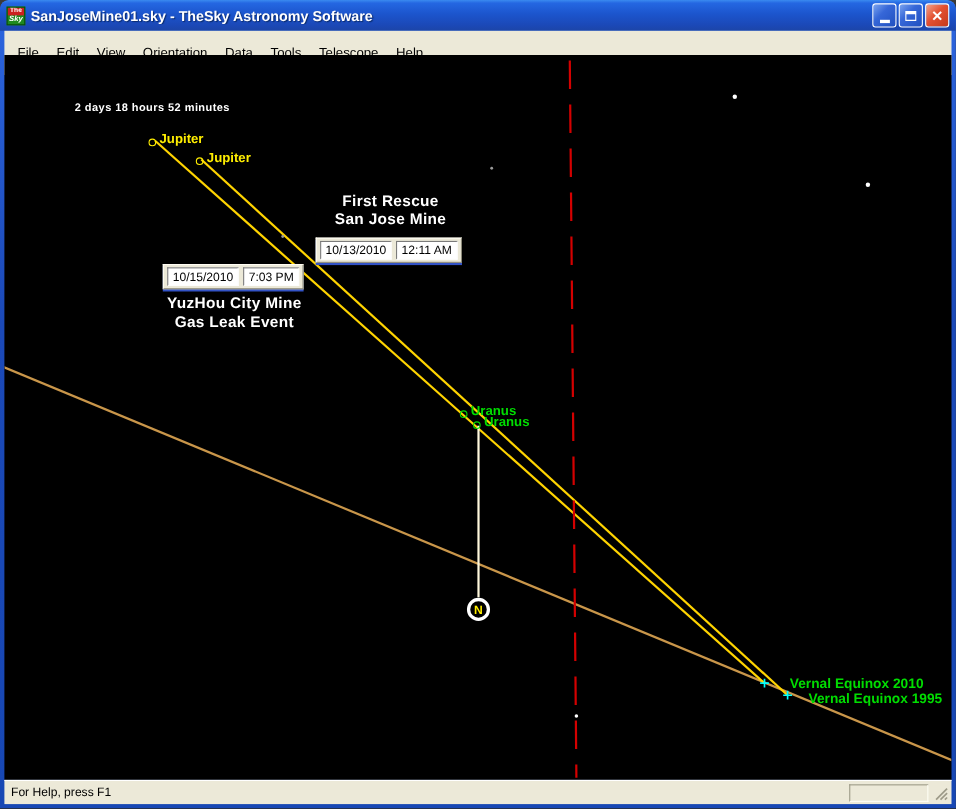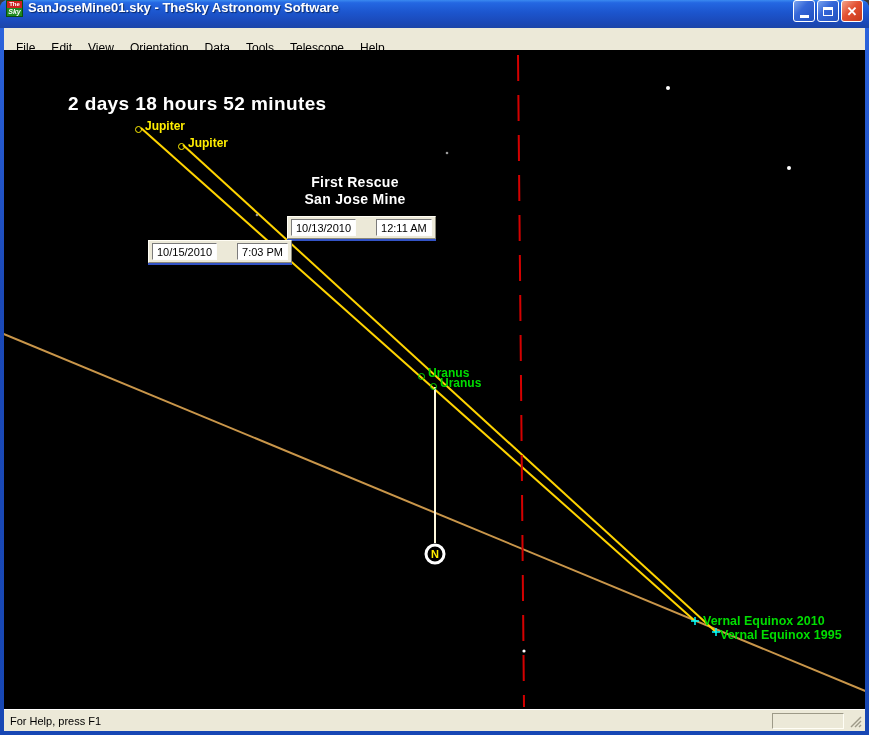--- a/index.html
+++ b/index.html
@@ -8,21 +8,21 @@
     position:relative;width:869px;height:735px;
     background:linear-gradient(180deg,#2d66e0 0%,#1b49b8 40%,#1747b4 100%);
     border-radius:8px 8px 0 0;overflow:hidden;
     font-family:"Liberation Sans",sans-serif;
   }
   
   .titlebar{
     position:absolute;left:0;top:0;right:0;height:28px;
     background:linear-gradient(180deg,#3a8af0 0%,#2467e2 10%,#1c55cd 45%,#1b49b8 80%,#1c45a8 100%);
     border-radius:8px 8px 0 0;
-    display:flex;align-items:flex-start;padding:0 6px;gap:5px;
+    display:flex;align-items:center;padding:0 6px;gap:5px;
   }
   .app-icon{width:17px;height:17px;background:#1f8a1f;border:1px solid #0c4d0c;
     display:flex;flex-direction:column;overflow:hidden;flex:0 0 auto;}
   .app-icon .ic-top{background:#cc2020;color:#fff;font-size:6px;line-height:7px;text-align:center;font-weight:bold;}
   .app-icon .ic-bot{color:#fff;font-size:7px;line-height:8px;text-align:center;font-weight:bold;font-style:italic;}
   .title-text{color:#fff;font-weight:bold;font-size:13px;text-shadow:1px 1px 1px #0a2a6a;flex:1;
     white-space:nowrap;overflow:hidden;}
   .winbtns{display:flex;gap:2px;}
   .wbtn{width:22px;height:22px;border-radius:3px;border:1px solid #fff;
     display:flex;align-items:center;justify-content:center;cursor:default;position:relative;}
@@ -45,29 +45,29 @@
   .ln-ecliptic{stroke:var(--ecliptic-tan,#c9964a);stroke-width:2;}
   .ln-path{stroke:var(--path-yellow,#ffd400);stroke-width:2;}
   .ln-meridian{stroke:var(--meridian-red,#d40000);stroke-width:2;stroke-dasharray:26 14;}
   .ln-north{stroke:var(--north-white,#fff8dc);stroke-width:2;}
   .north-ring{stroke:#fff;stroke-width:3;fill:#000;}
   .north-text{fill:var(--label-yellow,#ffe000);font:bold 11px "Liberation Sans",sans-serif;}
   .star{fill:var(--star-white,#ffffff);}
   .star.dim{fill:#9a9a9a;}
   .marker-cyan{stroke:var(--marker-cyan,#00ffff);stroke-width:1.5;}
   .sky-label{position:absolute;white-space:nowrap;font-weight:bold;}
-  .lbl-elapsed{color:#fff;font-size:19px;letter-spacing:.4px;text-align:right;}
+  .lbl-elapsed{color:#fff;font-size:10px;letter-spacing:.4px;text-align:right;}
   .lbl-event{color:#fff;font-size:14px;text-align:center;line-height:17px;letter-spacing:.3px;}
   .planet{display:flex;align-items:flex-end;gap:3px;font-size:12px;}
   .planet .psym{width:7px;height:7px;border-radius:50%;border:1.5px solid currentColor;display:inline-block;}
   .lbl-yellow{color:var(--label-yellow,#ffee00);}
   .lbl-green{color:var(--label-green,#00dd00);}
-  .lbl-equinox{font-size:12.5px;}
-  
-  .dt-panel{position:absolute;background:#ece9d8;padding:2px 3px;display:flex;gap:20px;
+  .lbl-equinox{font-size:12.5px;padding-left:15px;}
+  
+  .dt-panel{position:absolute;background:#ece9d8;padding:2px 3px;display:flex;gap:4px;
     border:1px solid;border-color:#fffdf4 #8a8878 #8a8878 #fffdf4;
     box-shadow:0 2px 0 0 #3353c6;}
   .dt-box{background:#fff;border:1px solid;border-color:#7b7b7b #fdfdfd #fdfdfd #7b7b7b;
     padding:1px 4px 0 4px;font-size:11px;line-height:14px;color:#000;white-space:nowrap;}
   
   .statusbar{
     position:absolute;left:4px;right:4px;bottom:4px;height:22px;background:#ece9d8;
     border-top:1px solid #fff;display:flex;align-items:center;gap:4px;
     font-size:11px;color:#000;padding:2px 2px 2px 4px;
   }
@@ -168,20 +168,24 @@
     </div>
     <div class="dt-panel" style="left:283px;top:166px;">
       <div class="dt-box">10/13/2010</div>
       <div class="dt-box">12:11 AM</div>
     </div>
 
     <div class="dt-panel" style="left:144px;top:190px;">
       <div class="dt-box">10/15/2010</div>
       <div class="dt-box">7:03 PM</div>
     </div>
+    <div class="sky-label lbl-event" style="left:114px;top:217px;width:190px;">
+      <div>YuzHou City Mine</div>
+      <div>Gas Leak Event</div>
+    </div>
 
     <div class="sky-label lbl-green lbl-equinox" style="left:699px;top:564px;">Vernal Equinox 2010</div>
     <div class="sky-label lbl-green lbl-equinox" style="left:716px;top:578px;">Vernal Equinox 1995</div>
   </div>
 
   <div class="statusbar">
     <div class="status-help">For Help, press F1</div>
     <div class="status-panel empty"></div>
     <div class="grip">
       <svg width="15" height="15">

